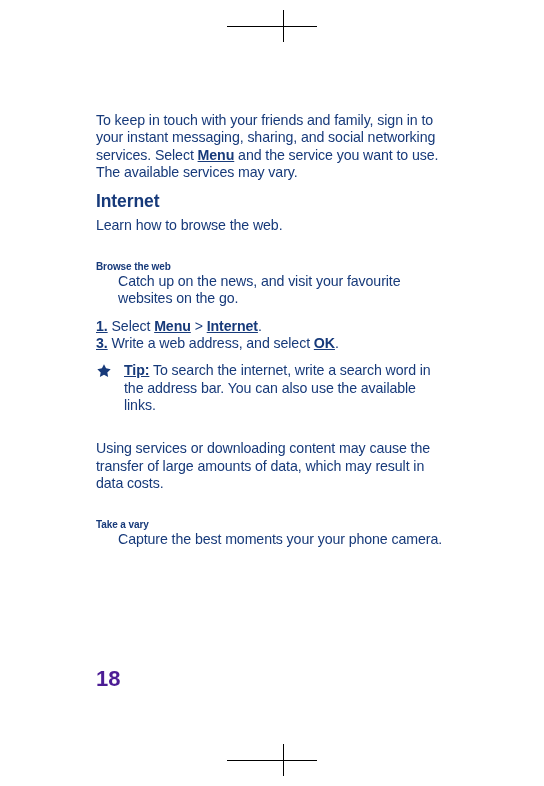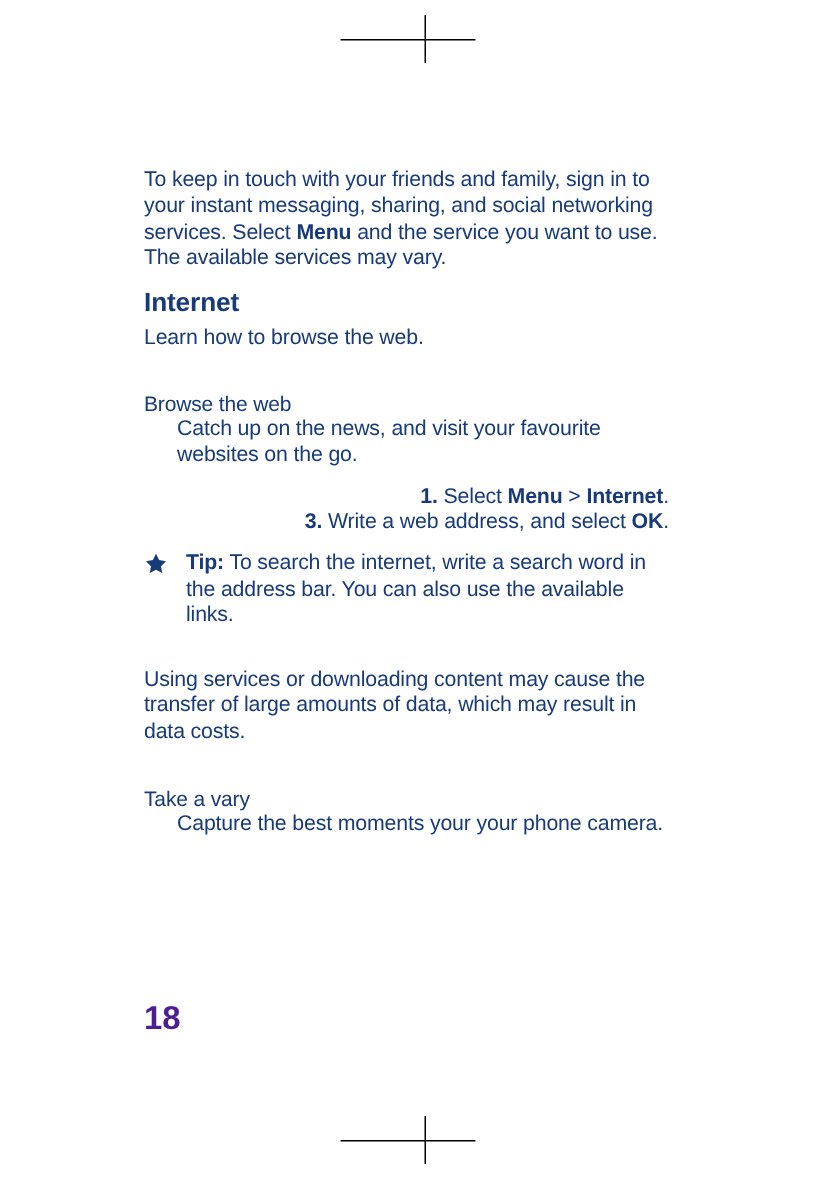--- a/index.html
+++ b/index.html
@@ -77,29 +77,29 @@
     letter-spacing: -0.1px;
   }
   .para { margin-bottom: 10px; }
   .h2 {
     font-weight: bold;
     font-size: 17.5px;
     margin-top: 4px;
     margin-bottom: 4px;
   }
   .h3 {
-    font-weight: normal;
-    font-size: 14px;
+    font-weight: bold;
+    font-size: 10px;
     margin-bottom: 0;
     margin-top: 27px;
   }
   .after-h3 { margin-bottom: 10px; margin-left: 22px; }
   .step { margin: 0; }
-  .steps { margin-bottom: 10px; text-align: right; }
-  .bold { font-weight: bold; }
+  .steps { margin-bottom: 10px; }
+  .bold { font-weight: bold; text-decoration: underline; }
   .tip-row {
     display: flex;
     gap: 12px;
     margin-bottom: 26px;
     align-items: flex-start;
   }
   .tip-icon {
     flex: 0 0 auto;
     width: 16px;
     height: 16px;

